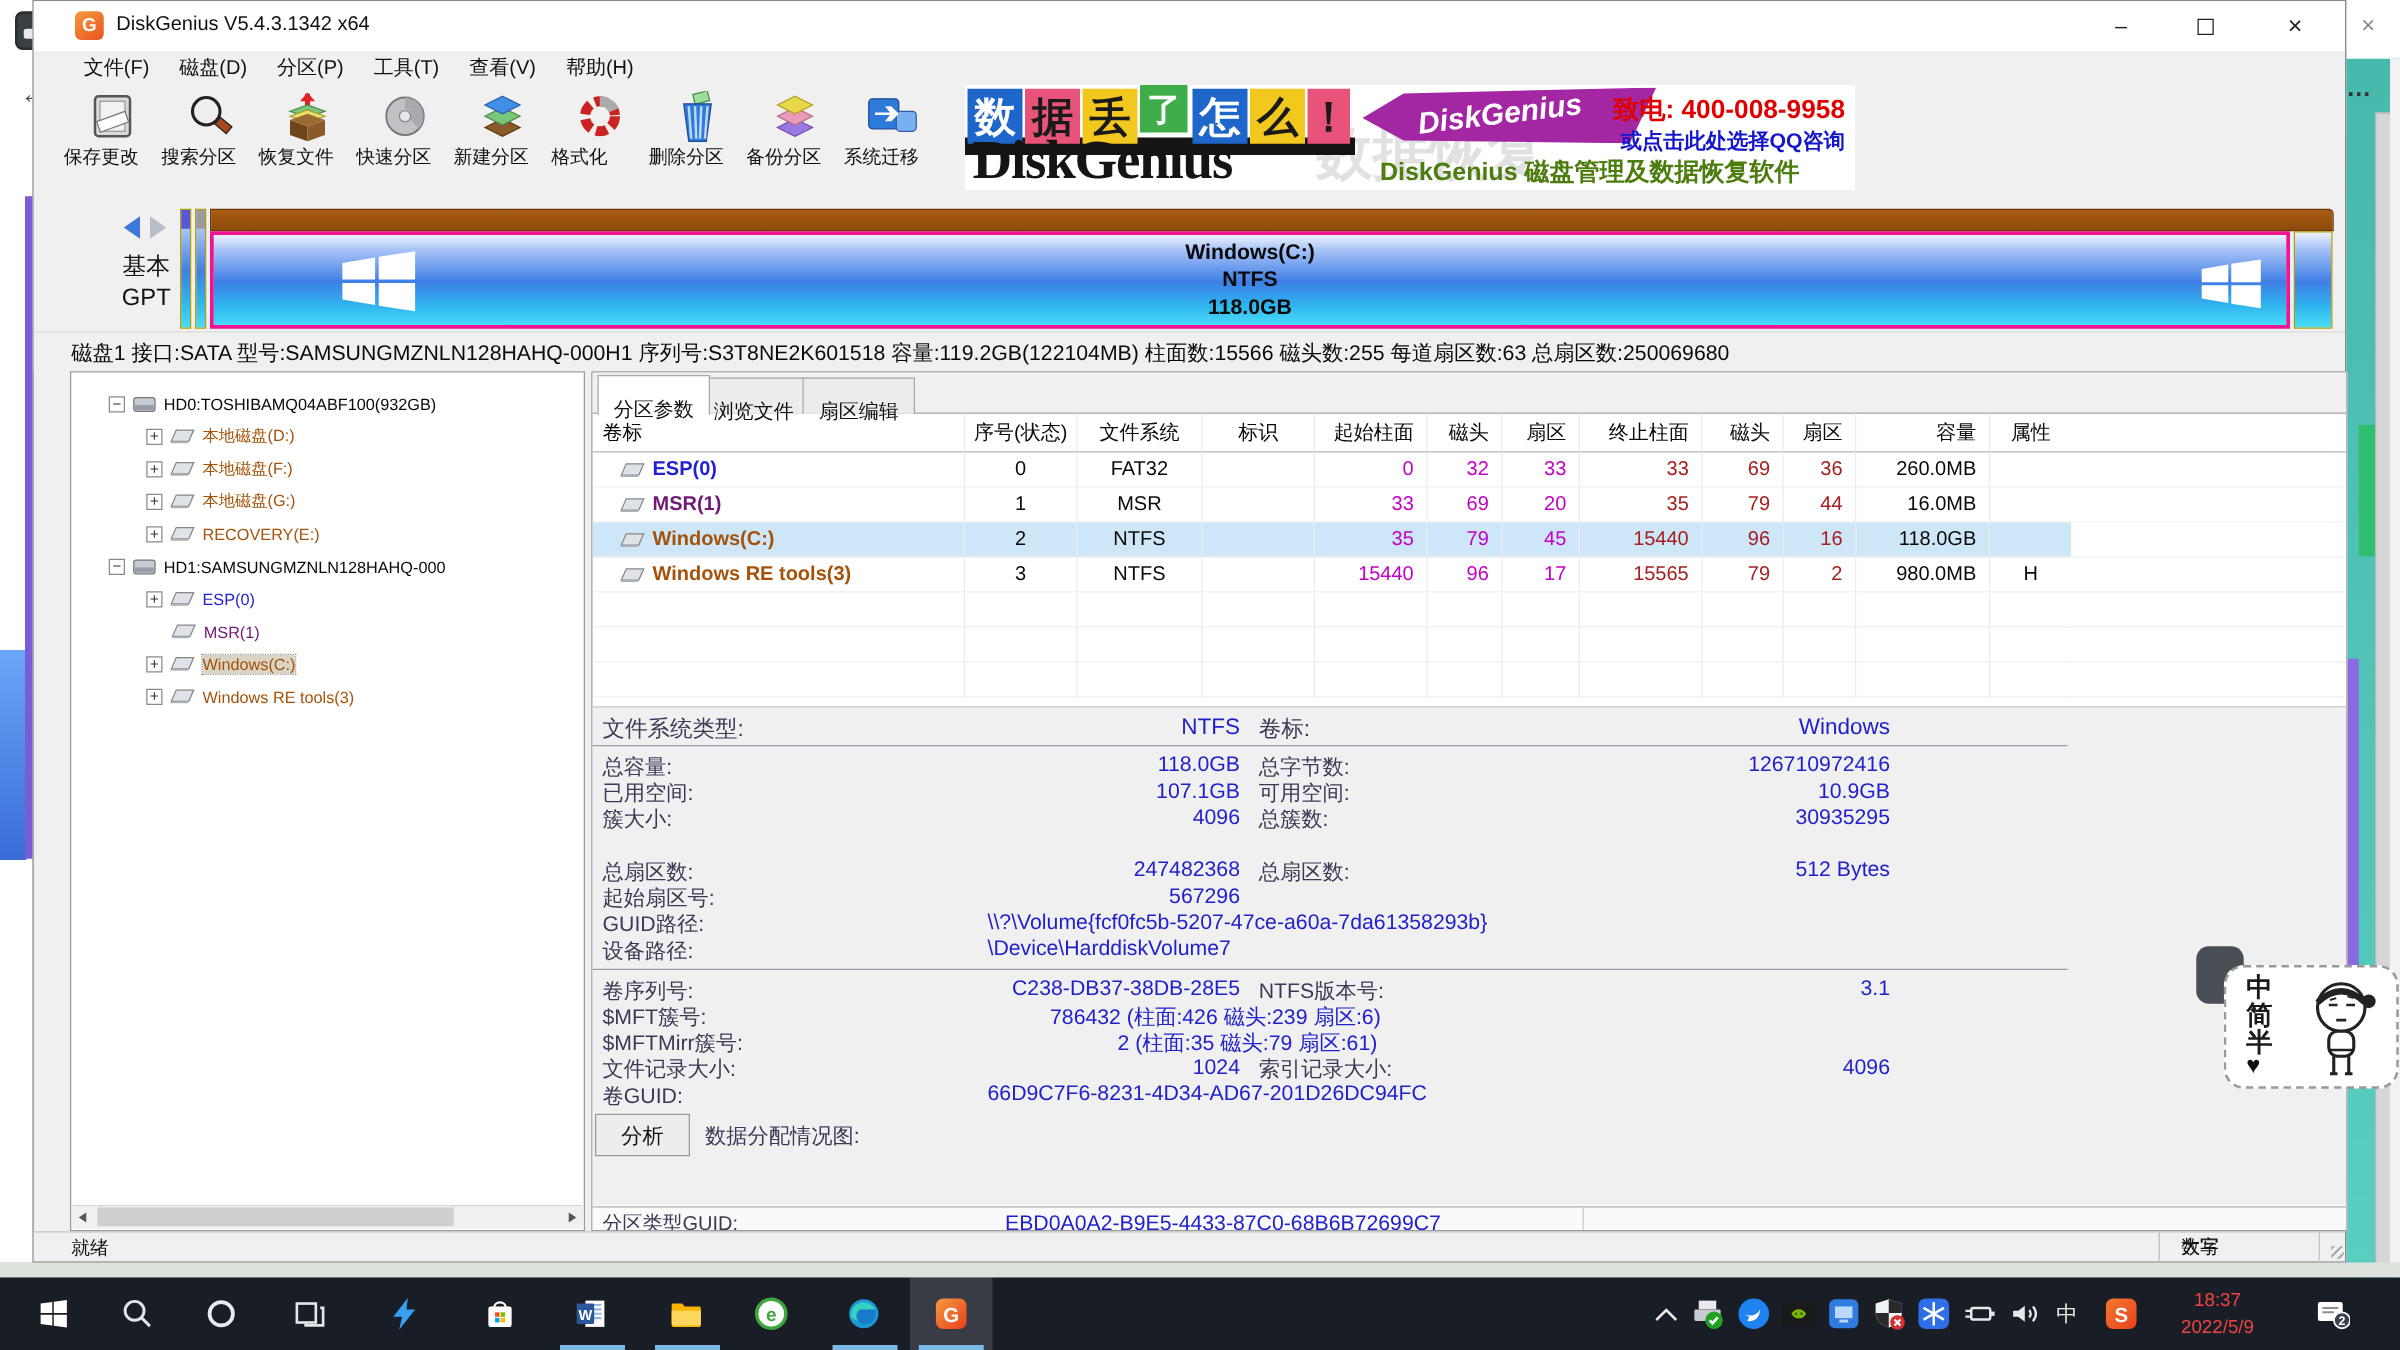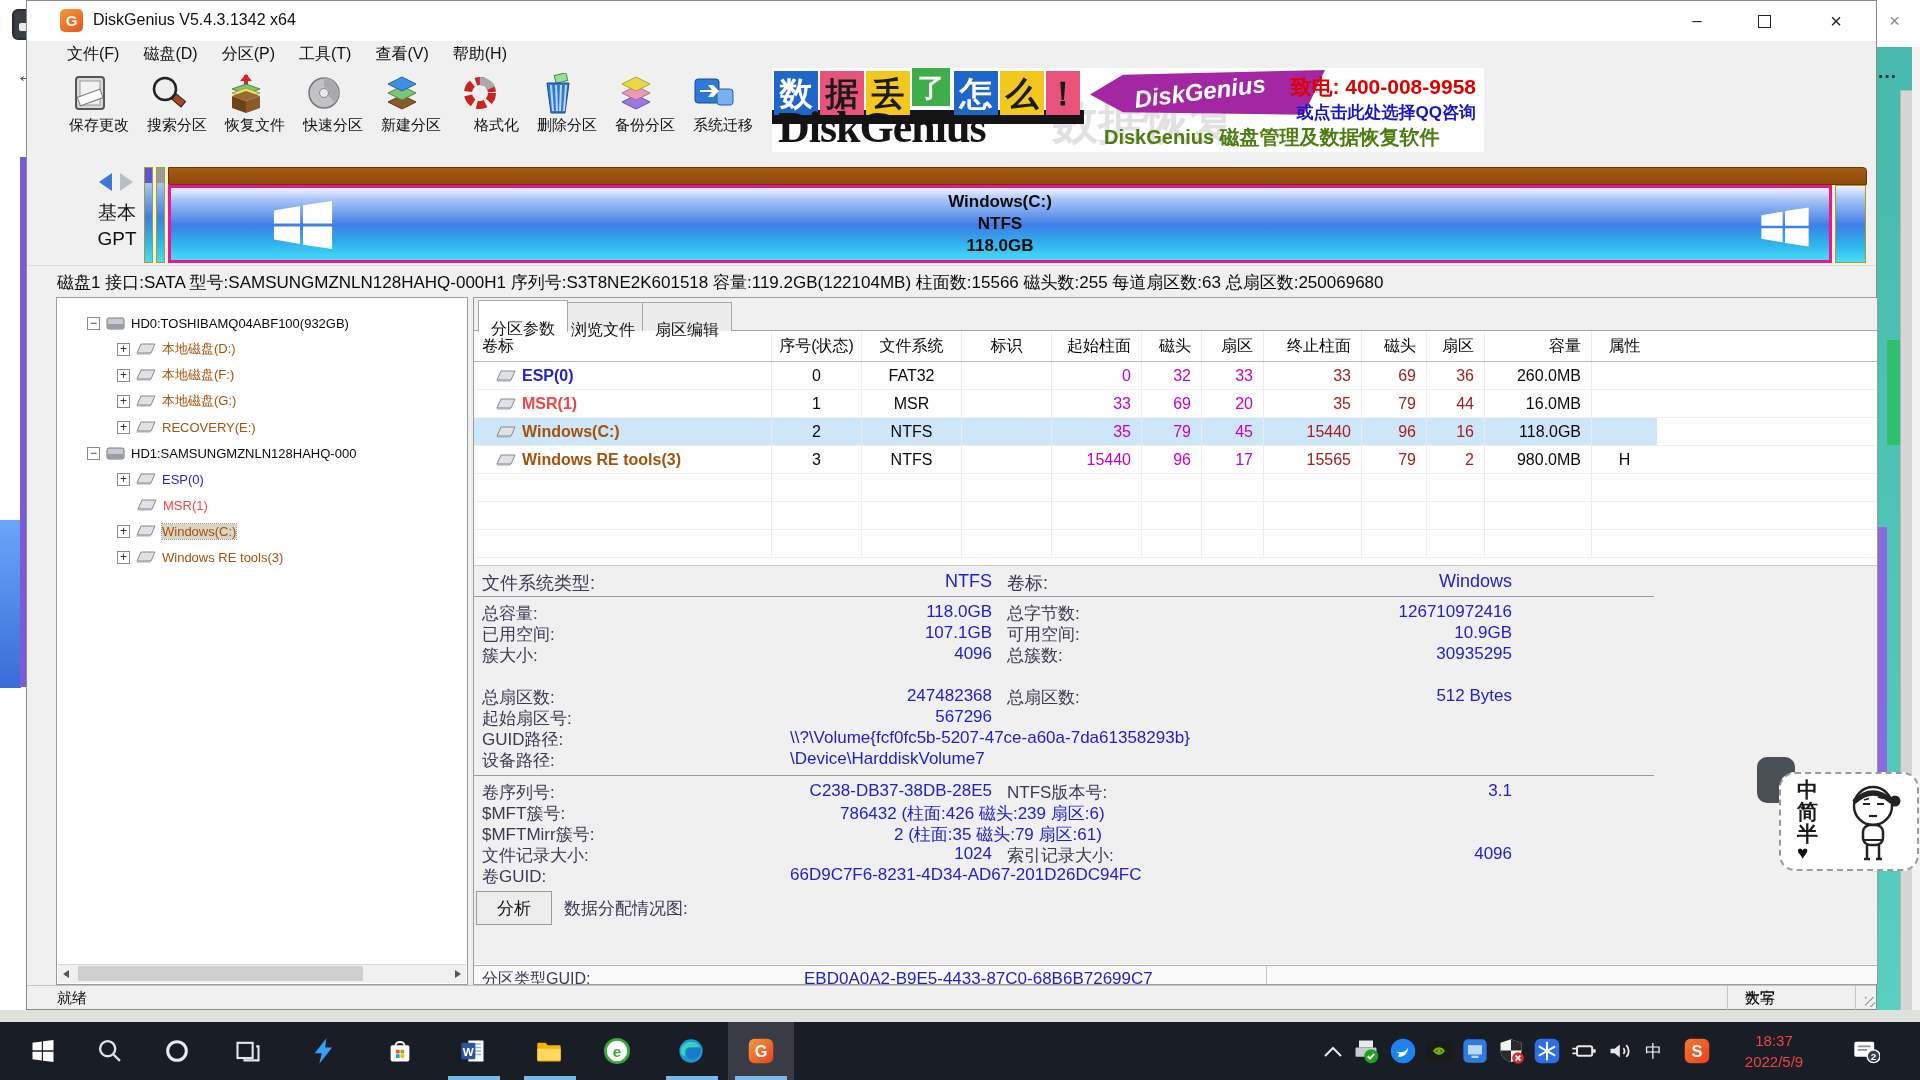--- a/index.html
+++ b/index.html
@@ -36,21 +36,21 @@
   #btn-max{left:1713px}
   #btn-max i{display:inline-block;width:11px;height:11px;border:1.5px solid #222;vertical-align:middle}
   #btn-close{left:1783px;width:52px;font-size:20px}
 
   
   #menubar{left:0;top:40px;width:100%;height:27px;background:#f0f0f0;display:flex;align-items:center;padding-left:28px;box-sizing:border-box}
   .menu-item{font-size:16px;color:#111;padding:2px 12px}
 
   
   #toolbar{left:0;top:67px;width:100%;height:88px;background:#f0f0f0}
-  .tbtn{top:3px;width:78px;height:82px;text-align:right}
+  .tbtn{top:3px;width:78px;height:82px;text-align:left}
   .tbtn .ic{display:block;margin:2px auto 0;width:46px;height:42px}
   .tbtn .lbl{display:block;font-size:15px;color:#111;margin-top:1px;white-space:nowrap}
 
   
   #banner{left:745px;top:0px;width:712px;height:84px;background:#fff;overflow:hidden;top:67px}
   #banner .wm{left:280px;top:24px;font-size:46px;font-weight:bold;color:rgba(90,90,90,.18);white-space:nowrap}
   .tileshadow{left:0;top:42px;width:312px;height:14px;background:#141414}
   .tile{top:3px;width:44px;height:44px;font-size:33px;font-weight:bold;text-align:center;line-height:46px}
   .t-blue{background:#1e66c9;color:#fff}.t-pink{background:#e85379;color:#1a1a1a}
   .t-yellow{background:#f2c81e;color:#1a1a1a}.t-green{background:#3fae4a;color:#fff}
@@ -83,21 +83,21 @@
   #diskinfo{left:0;top:264px;width:100%;height:32px;background:#f0f0f0;border-top:1px solid #dcdcdc;display:flex;align-items:center}
   #diskinfo span{margin-left:30px;font-size:17px;color:#0a0a0a;white-space:nowrap}
 
   
   #treepanel{left:29px;top:296px;width:412px;height:688px;background:#fff;border:1px solid #9c9c9c;box-sizing:border-box;overflow:hidden}
   .trowi{position:absolute;left:0;height:26px;display:flex;align-items:center;white-space:nowrap}
   .texp{width:13px;height:13px;border:1px solid #8a8a8a;background:#fff;font-size:12px;line-height:11px;text-align:center;color:#333;box-sizing:border-box;margin-right:6px;flex:none}
   .ticon{margin-right:6px;flex:none;display:inline-block}
   .tlabel{font-weight:normal;font-size:13px}
   .lv0{padding-left:30px}.lv1{padding-left:60px}
-  .c-black{color:#0a0a0a}.c-brown{color:#a5520a}.c-blue{color:#2222d0}.c-dark{color:#ef4444}
+  .c-black{color:#0a0a0a}.c-brown{color:#a5520a}.c-blue{color:#2222d0}.c-dark{color:#701a75}
   .tsel{background:#d9d4c4;outline:1px dotted #999}
   #tree-hscroll{left:1px;bottom:1px;width:408px;height:18px;background:#f0f0f0;border-top:1px solid #d8d8d8}
   .sarr{position:absolute;top:0;width:18px;height:17px;background:#f0f0f0;color:#555}
   .sarr i{position:absolute;top:5px;width:0;height:0;border-top:4px solid transparent;border-bottom:4px solid transparent}
   #sarr-l{left:0}#sarr-l i{left:5px;border-right:6px solid #555}
   #sarr-r{right:0}#sarr-r i{right:5px;border-left:6px solid #555}
   #sthumb{position:absolute;left:20px;top:1px;width:285px;height:15px;background:#cfcfcf}
 
   
   #rpanel{left:446px;top:296px;width:1405px;height:688px;background:#fff;border:1px solid #9c9c9c;box-sizing:border-box;overflow:hidden}

